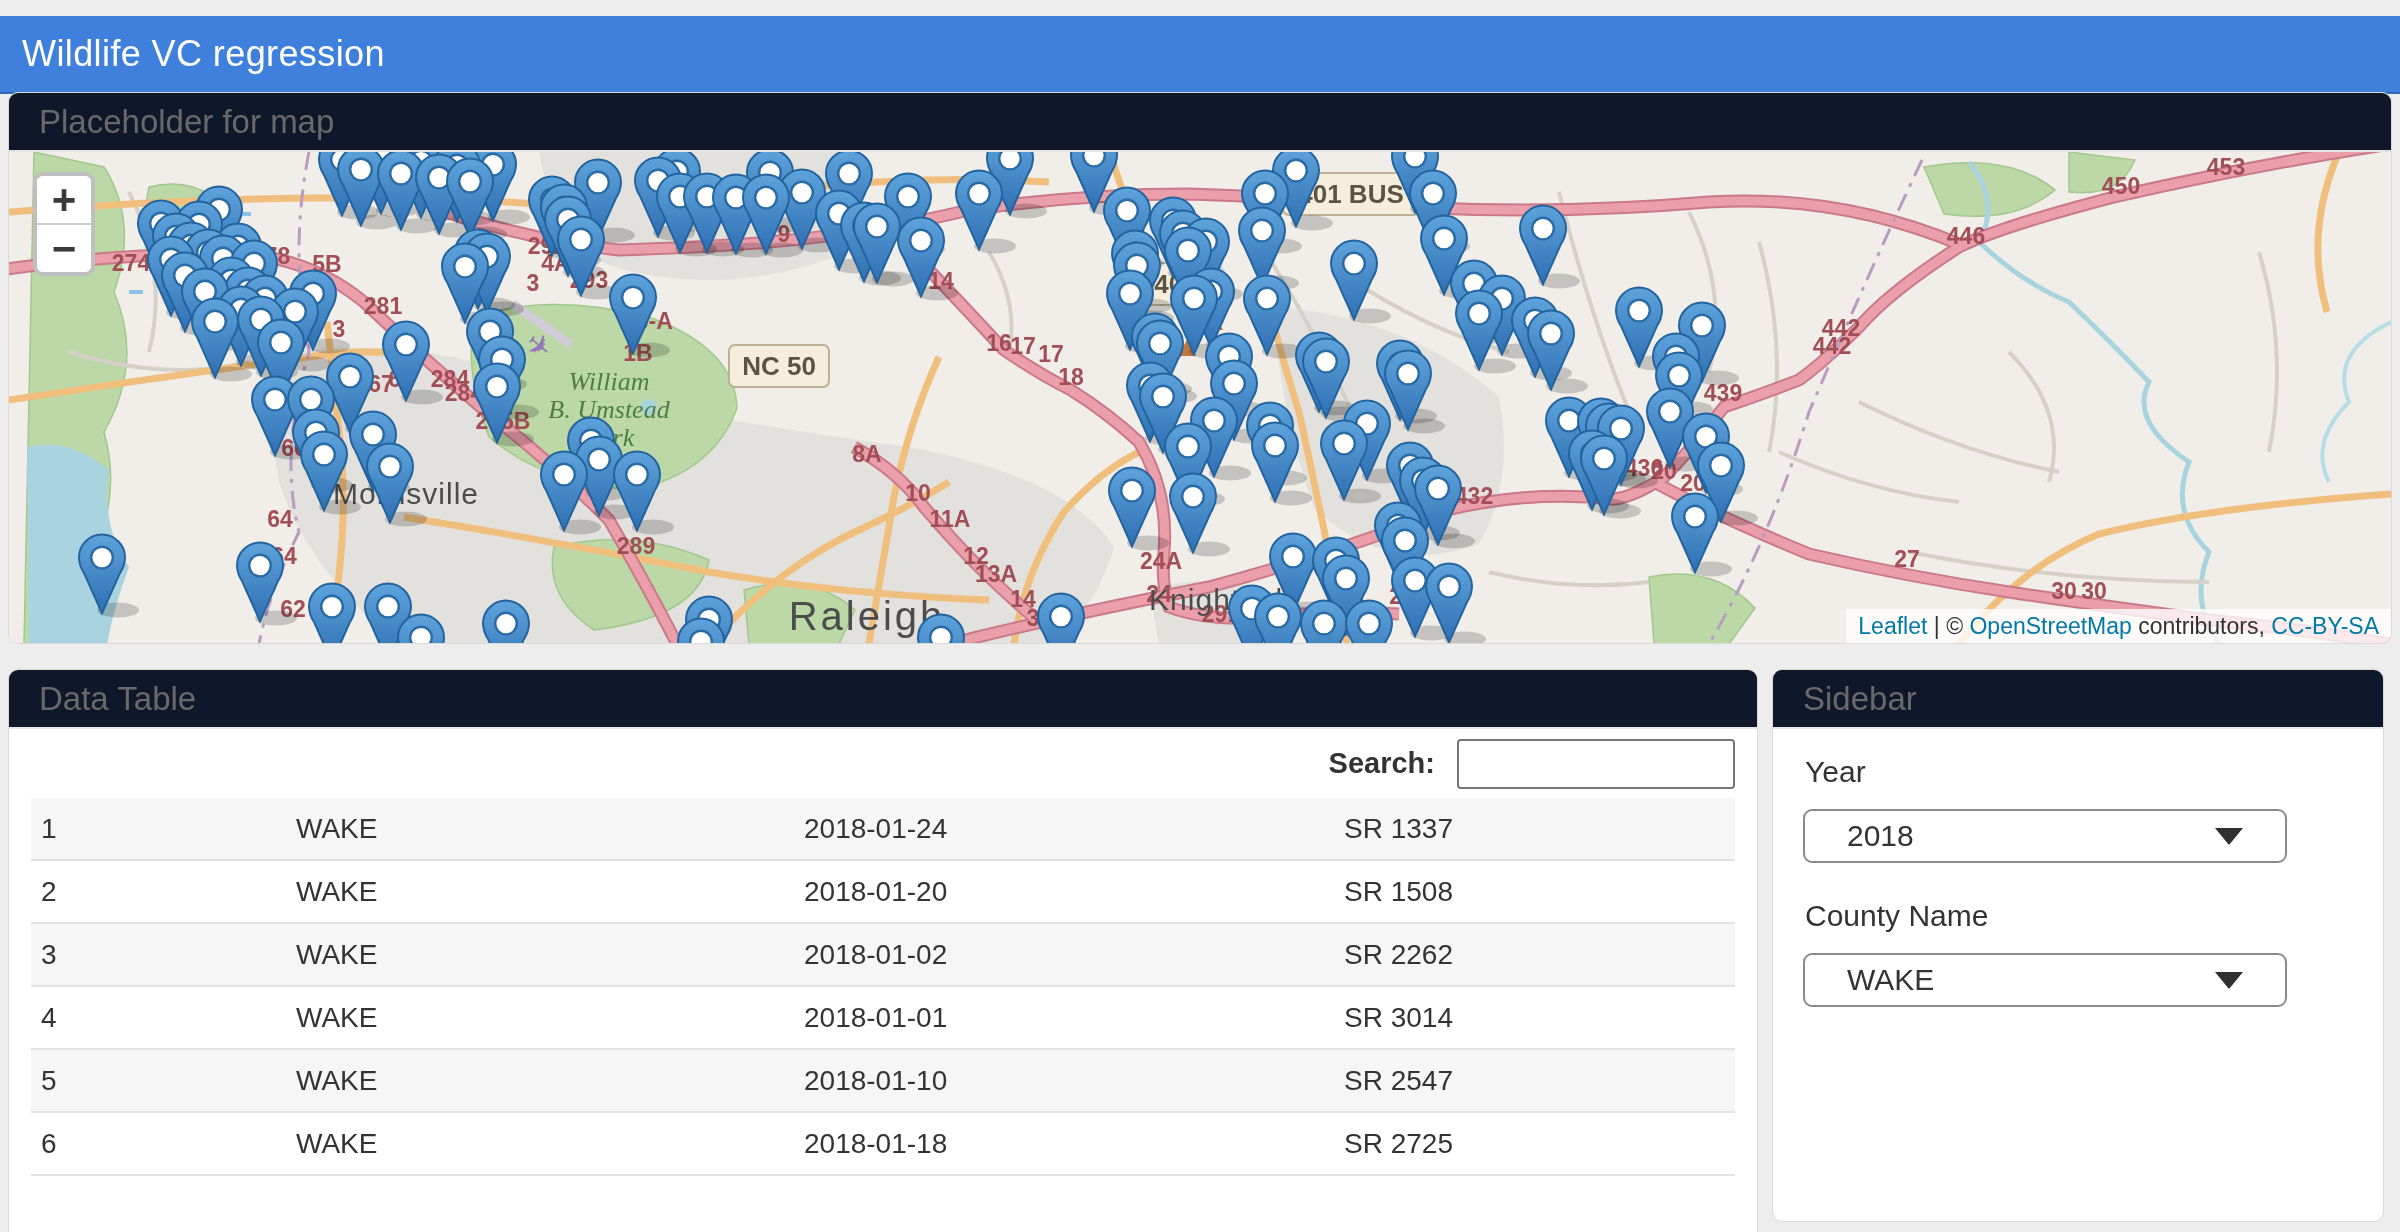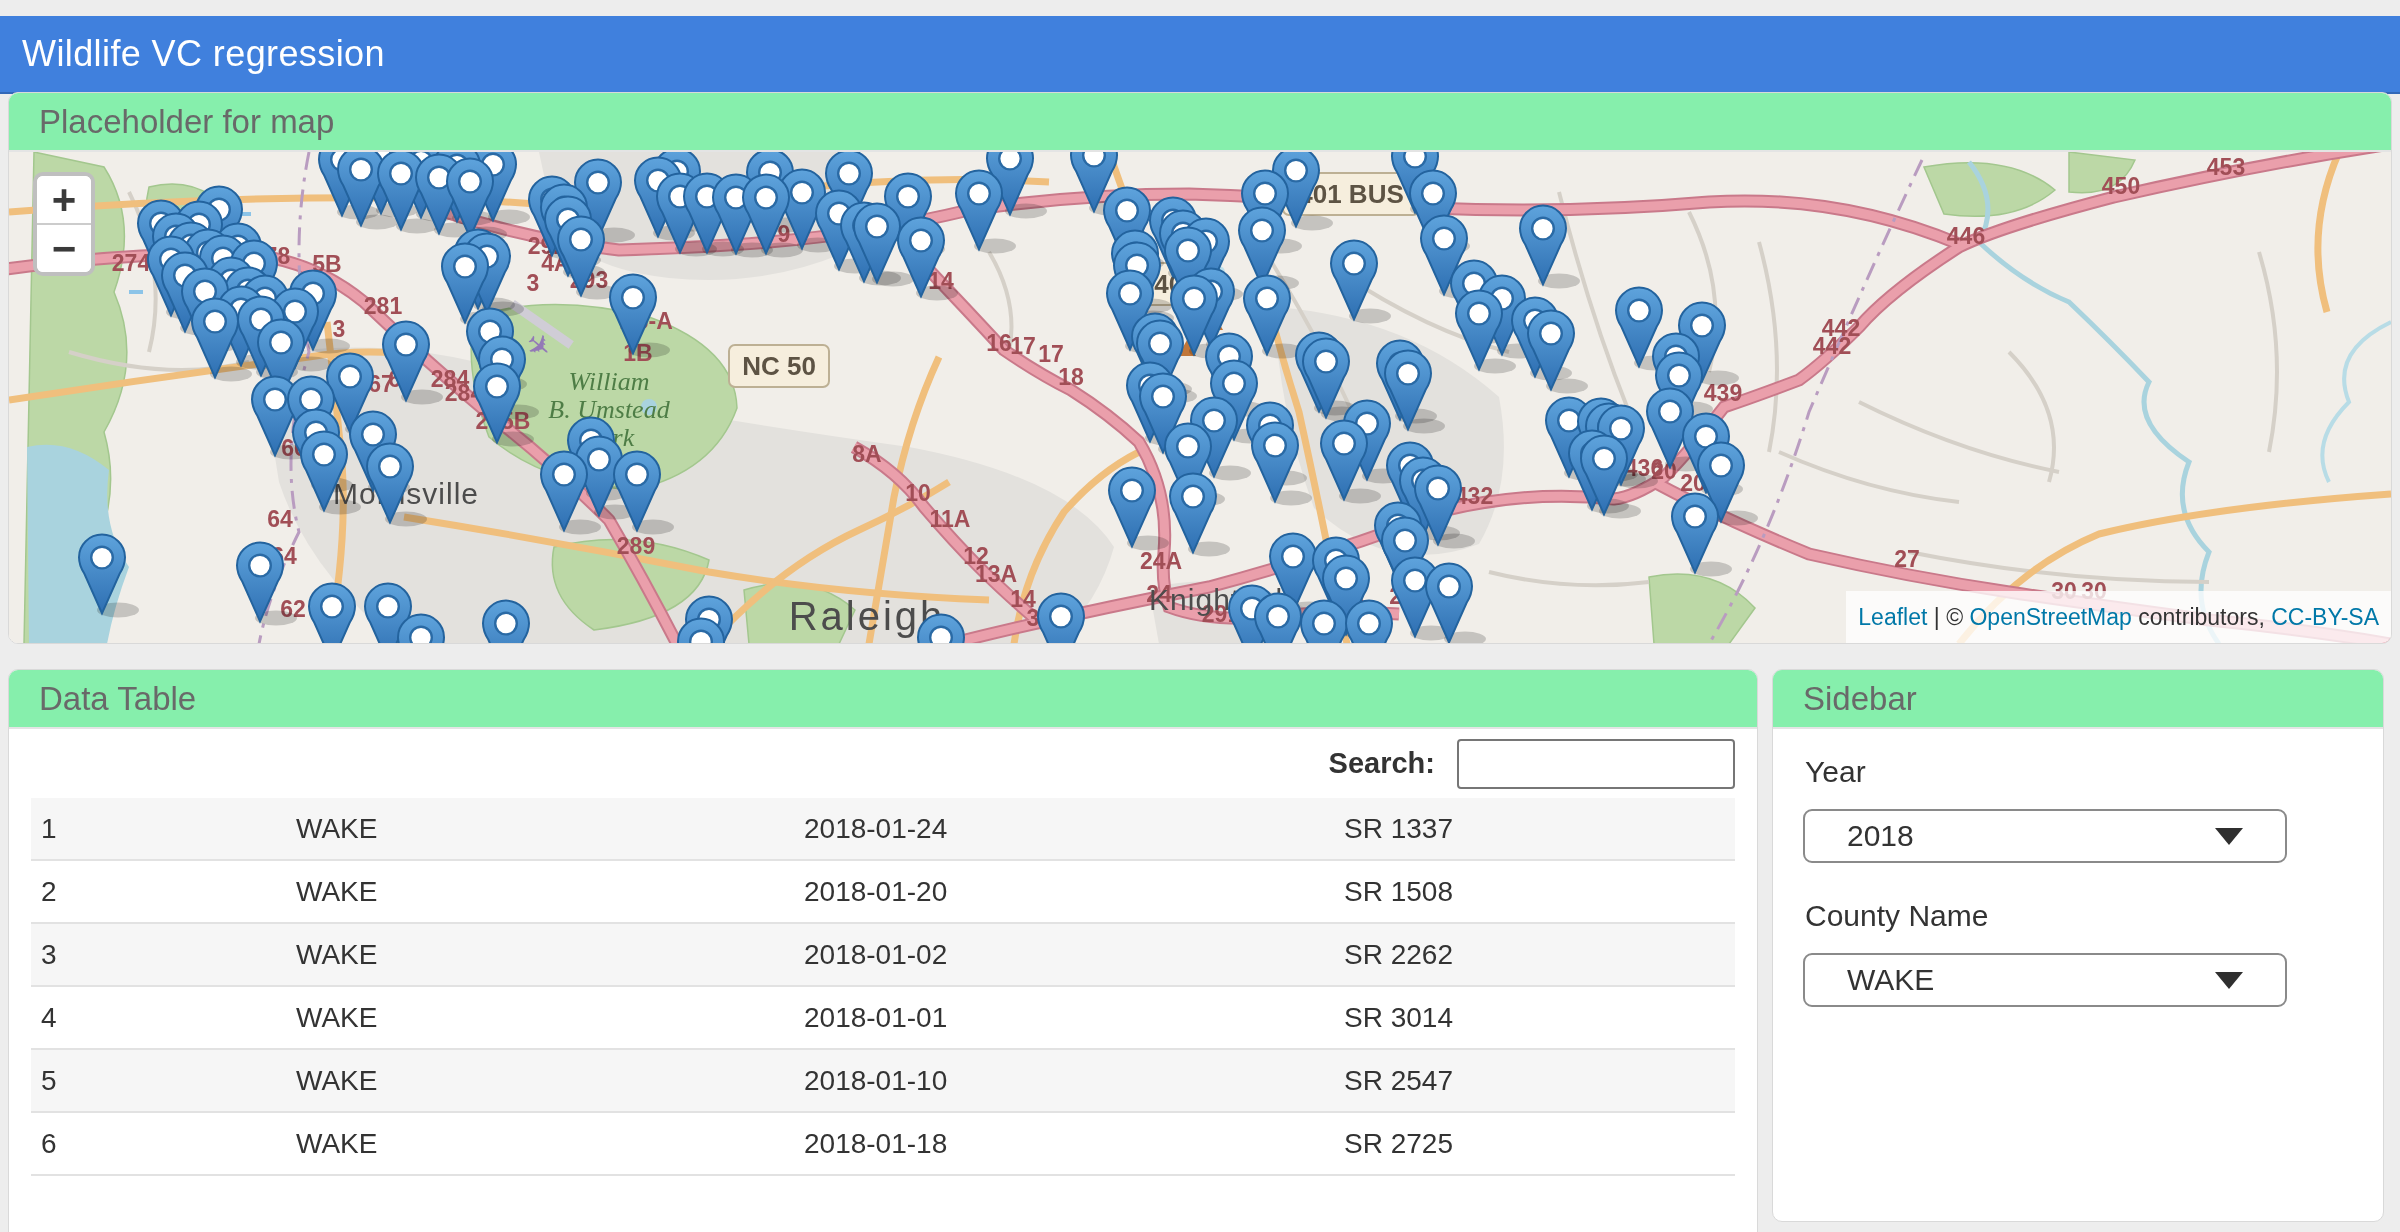--- a/index.html
+++ b/index.html
@@ -6,33 +6,33 @@
   body{width:2400px;height:1232px;overflow:hidden;background:#ededed;
        font-family:"Liberation Sans",sans-serif;color:#333;position:relative}
   
   .appbar{position:absolute;left:0;top:16px;width:2400px;height:78px;background:#4080dd;
           border-bottom:2px solid #3268b8;display:flex;align-items:center;box-sizing:border-box;padding:0 22px}
   .appbar h1{font-size:36px;font-weight:400;color:#fff;margin:0;letter-spacing:.4px}
   
   .card{position:absolute;background:#fff;border:1px solid #d9d9d9;border-radius:10px;
         box-sizing:border-box;overflow:hidden}
   .card-hd{height:57px;display:flex;align-items:center;padding:0 30px;font-size:33px;
-           color:#696969;border-bottom:2px solid #e4e4e4;background:#86efac}
+           color:#696969;border-bottom:2px solid #e4e4e4;background:#0f172a}
   #map-card{left:8px;top:92px;width:2384px;height:552px}
   #table-card{left:8px;top:669px;width:1750px;height:580px}
   #sidebar-card{left:1772px;top:669px;width:612px;height:553px}
   
   .mapwrap{position:relative;width:2382px;height:492px;background:#f1eee9;overflow:hidden}
   .mapwrap svg{display:block}
   .zoomctl{position:absolute;left:24px;top:20px;width:54px;border:4px solid rgba(0,0,0,.25);
            border-radius:10px;overflow:hidden;background:#fff;z-index:30}
   .zbtn{display:flex;align-items:center;justify-content:center;height:47px;font-size:42px;
         font-weight:700;color:#3a3a3a;background:#fff;cursor:pointer;user-select:none}
   .zbtn + .zbtn{border-top:2px solid #ccc}
-  .attr{position:absolute;right:0;bottom:0;background:rgba(255,255,255,.78);padding:13px 12px;
+  .attr{position:absolute;right:0;bottom:0;background:rgba(255,255,255,.78);padding:4px 12px;
         font-size:23px;color:#333;z-index:30;white-space:nowrap}
   .attr a{color:#0078A8;text-decoration:none;cursor:pointer}
   
   text.roadlbl{fill:#a14e56;font-size:23px;font-weight:600;font-family:"Liberation Sans",sans-serif;text-anchor:middle}
   text.citylbl{fill:#4c4c4c;font-family:"Liberation Sans",sans-serif;text-anchor:middle}
   text.parklbl{fill:#4e7d46;font-size:26px;font-style:italic;font-family:"Liberation Serif",serif;text-anchor:middle}
   text.shieldtxt{fill:#5d5344;font-size:26px;font-weight:700;font-family:"Liberation Sans",sans-serif;text-anchor:middle}
   
   .tc-body{padding:0 22px}
   .searchrow{height:69px;display:flex;justify-content:flex-end;align-items:center;gap:22px}

